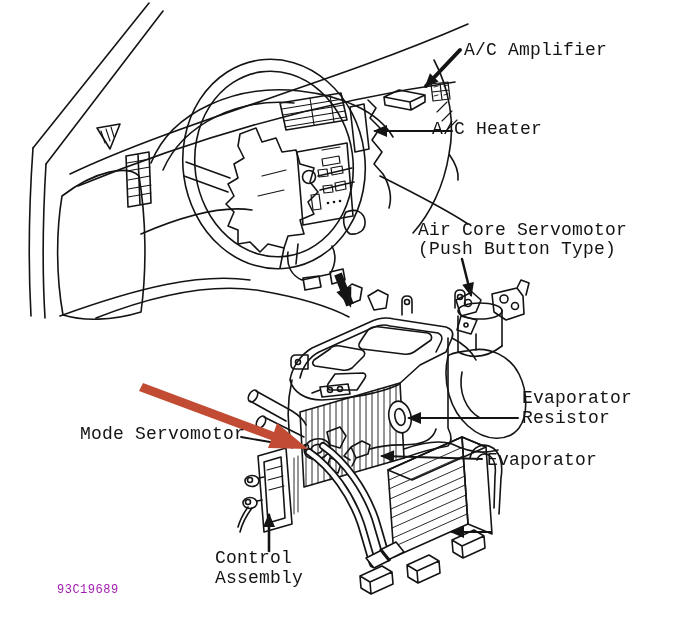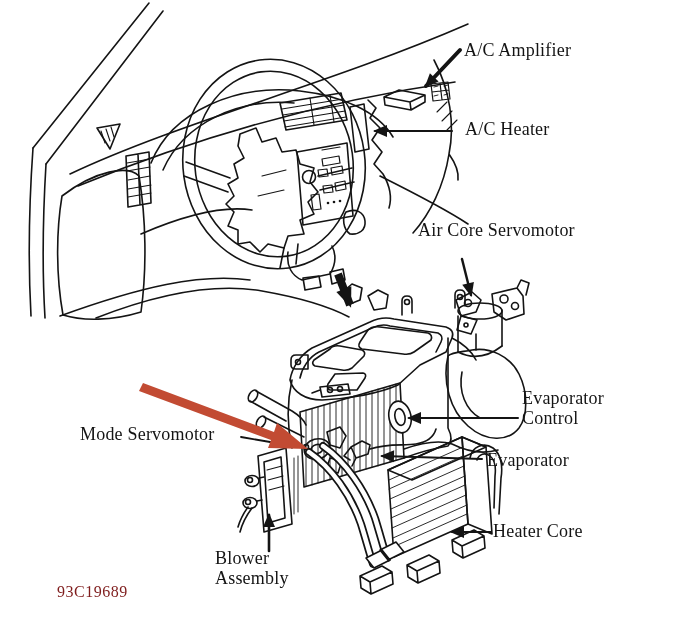--- a/index.html
+++ b/index.html
@@ -1,21 +1,21 @@
 <!DOCTYPE html>
 <html><head>
 <meta charset="utf-8">
 <style>
   html,body{margin:0;padding:0;background:#ffffff;}
   #fig{position:relative;width:696px;height:631px;background:#ffffff;overflow:hidden;
-       font-family:Liberation Serif, serif;color:#111;}
+       font-family:Liberation Mono, monospace;color:#111;}
   #art{position:absolute;left:0;top:0;}
   .lbl{position:absolute;font-size:18px;line-height:20px;letter-spacing:0.2px;color:#141414;white-space:nowrap;}
   .lbl .ln{display:block;}
-  .figcode{position:absolute;font-size:16px;color:#7f1d1d;letter-spacing:0.5px;}
+  .figcode{position:absolute;font-size:12px;color:#a21caf;letter-spacing:0.5px;}
 </style>
 </head>
 <body>
 
 <div id="fig">
 
 <svg id="art" width="696" height="631" viewBox="0 0 696 631">
   <defs>
     <marker id="ah" markerUnits="userSpaceOnUse" markerWidth="16" markerHeight="14" refX="13" refY="7" orient="auto">
       <path d="M1,1 L15,7 L1,13 Z" fill="#141414"></path>
@@ -225,45 +225,43 @@
     </g>
 
     <polygon stroke="none" fill="#c24b33" points="139,391 143,383 274,432 277,423 308,449 268,448 271,440"></polygon>
   </g>
 </svg>
 
   <div class="lbl" style="left:464px;top:40px;">
     <span class="ln">A/C Amplifier</span>
   </div>
 
-  <div class="lbl" style="left:465px;top:119px;">
+  <div class="lbl" style="left:432px;top:119px;">
     <span class="ln">A/C Heater</span>
   </div>
 
   <div class="lbl" style="left:418px;top:221px;line-height:19px;">
     <span class="ln">Air Core Servomotor</span>
+    <span class="ln">(Push Button Type)</span>
   </div>
 
   <div class="lbl" style="left:80px;top:424px;">
     <span class="ln">Mode Servomotor</span>
   </div>
 
   <div class="lbl" style="left:522px;top:388px;">
     <span class="ln">Evaporator</span>
-    <span class="ln">Control</span>
+    <span class="ln">Resistor</span>
   </div>
 
   <div class="lbl" style="left:487px;top:450px;">
     <span class="ln">Evaporator</span>
   </div>
 
-  <div class="lbl" style="left:493px;top:521px;">
-    <span class="ln">Heater Core</span>
-  </div>
 
   <div class="lbl" style="left:215px;top:548px;">
-    <span class="ln">Blower</span>
+    <span class="ln">Control</span>
     <span class="ln">Assembly</span>
   </div>
 
   <div class="figcode" style="left:57px;top:583px;">93C19689</div>
 
 </div>
 
 </body></html>

